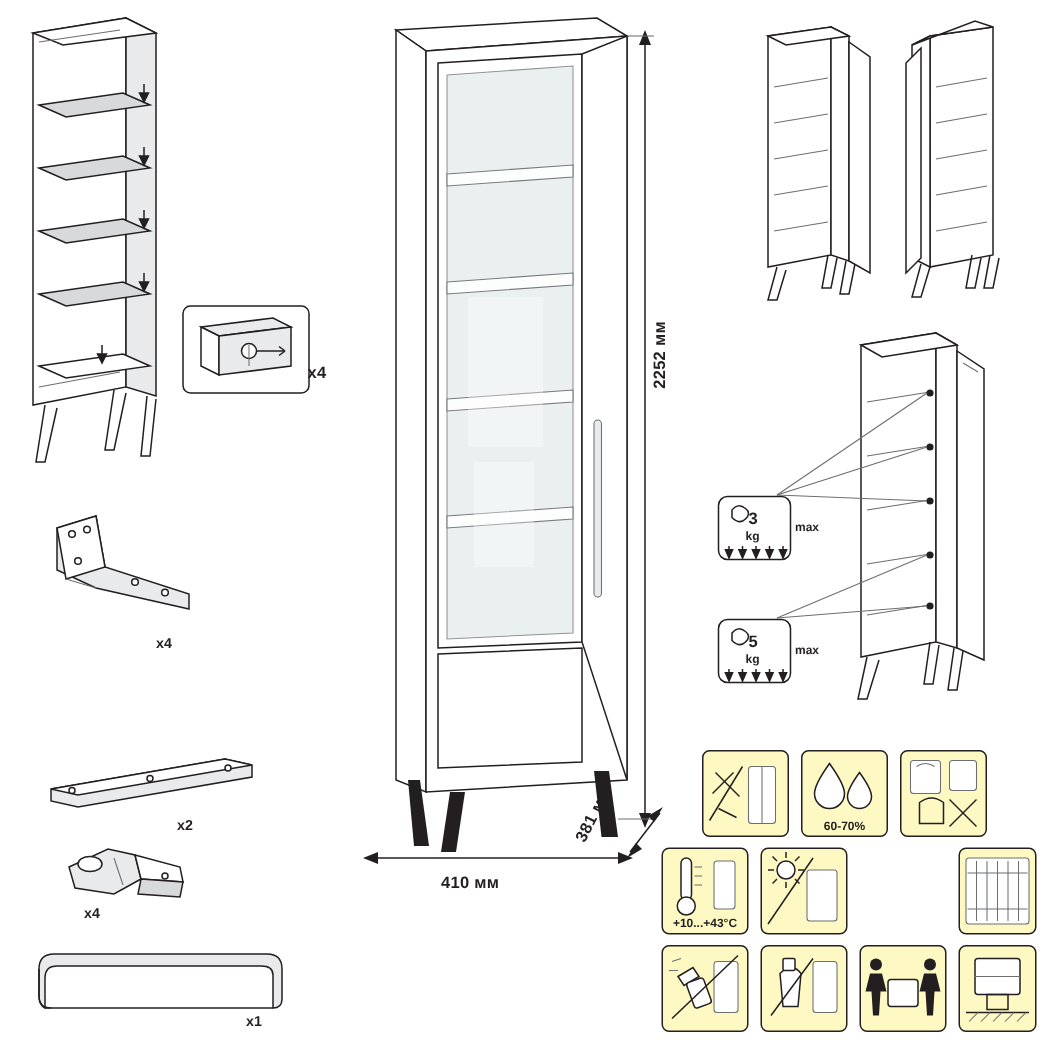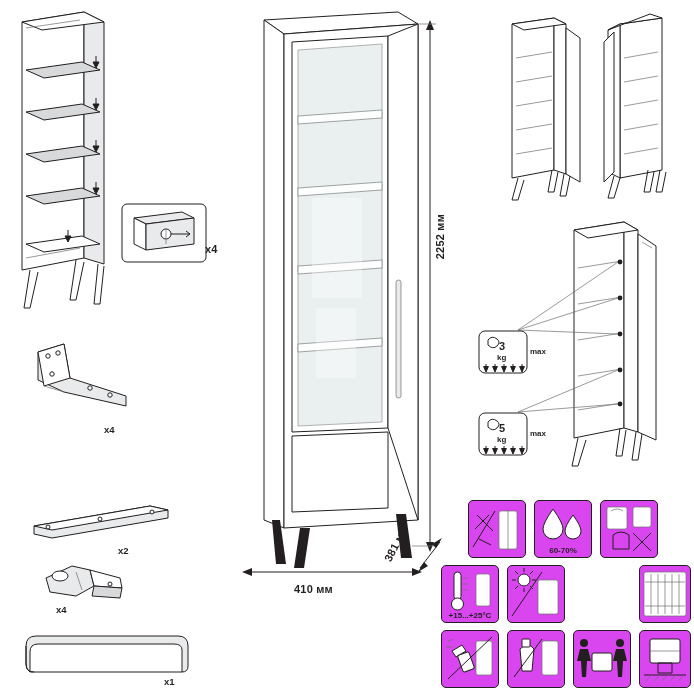--- a/index.html
+++ b/index.html
@@ -24,21 +24,21 @@
   .ln{stroke:#231f20;stroke-width:1;fill:none;}
   .ln-thin{stroke:#6d6e71;stroke-width:0.7;fill:none;}
   .fill-w{fill:#ffffff;}
   .fill-lg{fill:#e9eaec;}
   .fill-g2{fill:#d7d9db;}
   .fill-dark{fill:#231f20;}
   .glass{fill:#e4eceb;opacity:0.75;}
   .icon-box{
     position:absolute;
     border:1px solid #231f20;
-    background:#d946ef;
+    background:#fef9c3;
     box-sizing:border-box;
   }
   .icon-box .cap{
     position:absolute;left:0;right:0;bottom:2px;text-align:center;
     font-size:8px;font-weight:bold;
   }
 </style>
 </head>
 <body>
 
@@ -361,21 +361,21 @@
 
   <div class="icon-box" style="left:441px;top:565px;width:58px;height:58px;border-radius:5px;">
     <svg width="56" height="56" viewBox="0 0 56 56">
       <rect x="12" y="6" width="7" height="28" rx="3.5" class="fill-w ln"></rect>
       <circle cx="15.5" cy="38" r="6" class="fill-w ln"></circle>
       <line class="ln-thin" x1="21" y1="12" x2="26" y2="12"></line>
       <line class="ln-thin" x1="21" y1="18" x2="26" y2="18"></line>
       <line class="ln-thin" x1="21" y1="24" x2="26" y2="24"></line>
       <rect x="34" y="8" width="14" height="32" rx="2" class="fill-w ln-thin"></rect>
     </svg>
-    <div class="cap">+15...+25°C</div>
+    <div class="cap">+10...+43°C</div>
   </div>
 
   <div class="icon-box" style="left:507px;top:565px;width:58px;height:58px;border-radius:5px;">
     <svg width="56" height="56" viewBox="0 0 56 56">
       <circle cx="16" cy="14" r="6" class="fill-w ln"></circle>
       <g class="ln">
         <line x1="16" y1="2" x2="16" y2="6"></line>
           <line x1="16" y1="22" x2="16" y2="26"></line>
         <line x1="4" y1="14" x2="8" y2="14"></line>
           <line x1="24" y1="14" x2="28" y2="14"></line>

